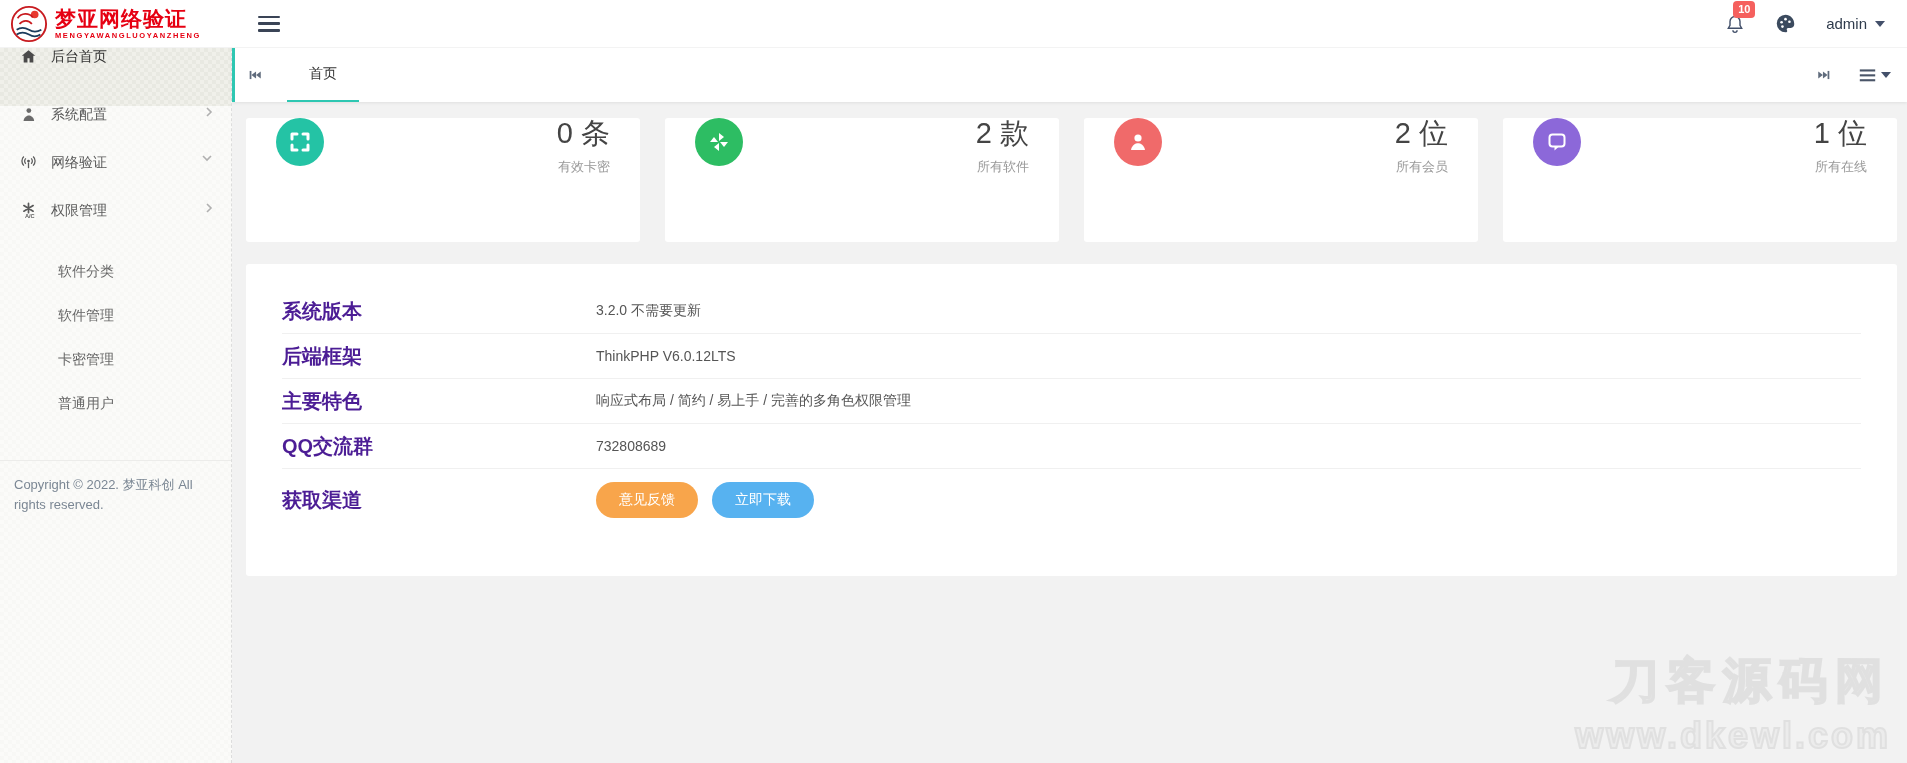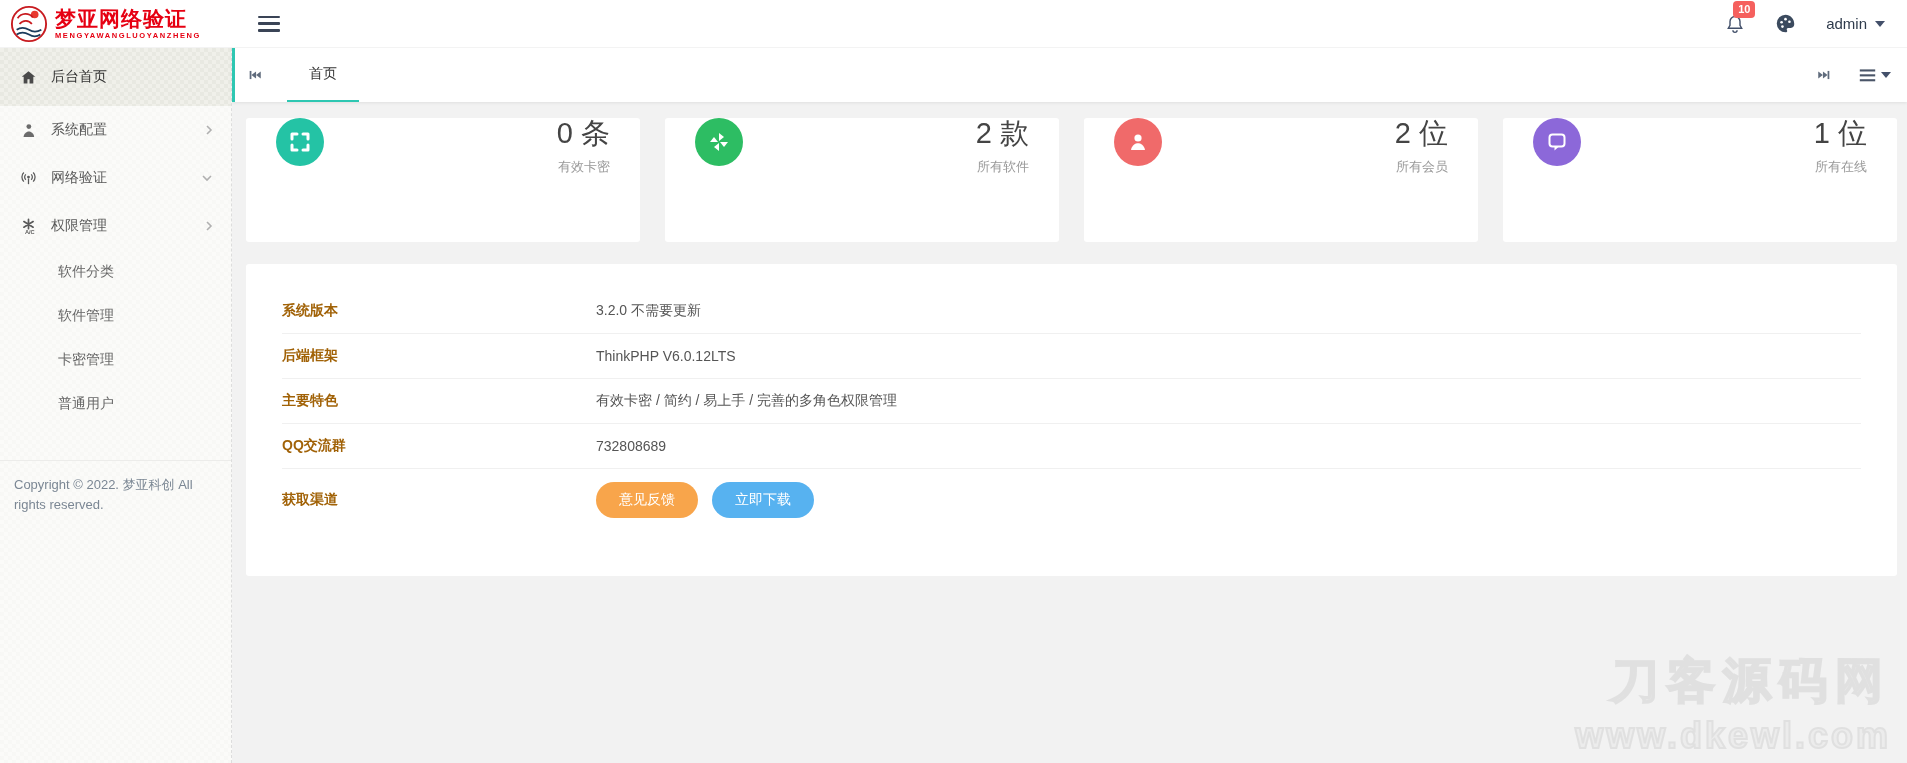--- a/index.html
+++ b/index.html
@@ -21,21 +21,21 @@
   .badge { position:absolute; top:-12px; left:8px; background:#f5605e; color:#fff; font-size:11px; line-height:1; padding:3px 5px; border-radius:4px; font-weight:bold; }
   .user-menu { display:flex; align-items:center; gap:8px; cursor:pointer; color:#2f3b4c; font-size:15px; }
   .caret-down { width:0; height:0; border-left:5px solid transparent; border-right:5px solid transparent; border-top:6px solid #43506a; }
 
   
   .sidebar { position:absolute; top:48px; left:0; bottom:0; width:232px; border-right:1px dashed #ddd;
     background-color:#fbfbf9;
     background-image:linear-gradient(45deg, rgba(90,100,80,0.02) 25%, transparent 25%, transparent 75%, rgba(90,100,80,0.02) 75%),
                      linear-gradient(45deg, rgba(90,100,80,0.02) 25%, transparent 25%, transparent 75%, rgba(90,100,80,0.02) 75%);
     background-size:8px 8px; background-position:0 0,4px 4px; }
-  .nav-item { display:flex; align-items:center; height:48px; padding:0 18px 0 20px; color:#595959; font-size:14px; cursor:pointer; }
+  .nav-item { display:flex; align-items:flex-start; height:48px; padding:0 18px 0 20px; color:#595959; font-size:14px; cursor:pointer; }
   .nav-item.first { height:58px; }
   .nav-item.active { background-color:#f0f0ea;
     background-image:linear-gradient(45deg, rgba(80,90,70,0.05) 25%, transparent 25%, transparent 75%, rgba(80,90,70,0.05) 75%),
                      linear-gradient(45deg, rgba(80,90,70,0.05) 25%, transparent 25%, transparent 75%, rgba(80,90,70,0.05) 75%);
     background-size:8px 8px; background-position:0 0,4px 4px; color:#333; }
   .nav-icon { width:17px; height:17px; margin-right:14px; flex:0 0 auto; }
   .nav-label { flex:1; }
   .chev { flex:0 0 auto; }
   .sub-item { height:44px; display:flex; align-items:center; padding-left:58px; color:#666; font-size:14px; cursor:pointer; }
   .copyright { margin-top:34px; border-top:1px solid #ececea; padding:14px 16px 0 14px; color:#7b8794; font-size:13px; line-height:1.55; }
@@ -53,21 +53,21 @@
   .cards { display:flex; gap:25px; }
   .card { flex:1; height:124px; background:#fff; border-radius:3px; display:flex; align-items:flex-start; justify-content:space-between; padding:0 30px; }
   .stat-circle { width:48px; height:48px; border-radius:50%; display:flex; align-items:center; justify-content:center; flex:0 0 auto; }
   .stat-text { text-align:right; }
   .stat-value { font-size:29px; color:#444; line-height:1.1; }
   .stat-label { font-size:13px; color:#999; margin-top:8px; }
 
   .panel { background:#fff; border-radius:3px; margin-top:22px; padding:25px 36px 45px 36px; }
   .info-row { display:flex; align-items:center; height:45px; border-bottom:1px solid #f0f0f0; }
   .info-row.buttons-row { height:62px; border-bottom:none; }
-  .info-label { width:314px; flex:0 0 auto; font-weight:bold; color:#a16207; font-size:14px; }
+  .info-label { width:314px; flex:0 0 auto; font-weight:bold; color:#4c1d95; font-size:20px; }
   .info-value { color:#555; font-size:14px; }
   .btn { display:inline-block; border:none; color:#fff; font-size:14px; padding:9px 23px; border-radius:18px; cursor:pointer; margin-right:10px; font-family:inherit; }
 
   .watermark { position:absolute; right:16px; bottom:6px; text-align:right; color:#ececec; font-weight:bold; -webkit-text-stroke:2px #e0e0e0; }
   .wm-1 { font-size:48px; letter-spacing:8px; }
   .wm-2 { font-size:36px; letter-spacing:3px; margin-top:2px; }
 
   svg { display:block; }
 </style>
 </head>
@@ -264,21 +264,21 @@
       <div class="info-row">
         <div class="info-label">系统版本</div>
         <div class="info-value">3.2.0 不需要更新</div>
       </div>
       <div class="info-row">
         <div class="info-label">后端框架</div>
         <div class="info-value">ThinkPHP V6.0.12LTS</div>
       </div>
       <div class="info-row">
         <div class="info-label">主要特色</div>
-        <div class="info-value">有效卡密 / 简约 / 易上手 / 完善的多角色权限管理</div>
+        <div class="info-value">响应式布局 / 简约 / 易上手 / 完善的多角色权限管理</div>
       </div>
       <div class="info-row">
         <div class="info-label">QQ交流群</div>
         <div class="info-value">732808689</div>
       </div>
       <div class="info-row buttons-row">
         <div class="info-label">获取渠道</div>
         <div class="info-value">
           <button class="btn" style="background-color: rgb(248, 165, 75);">意见反馈</button>
           <button class="btn" style="background-color: rgb(87, 178, 240);">立即下载</button>

